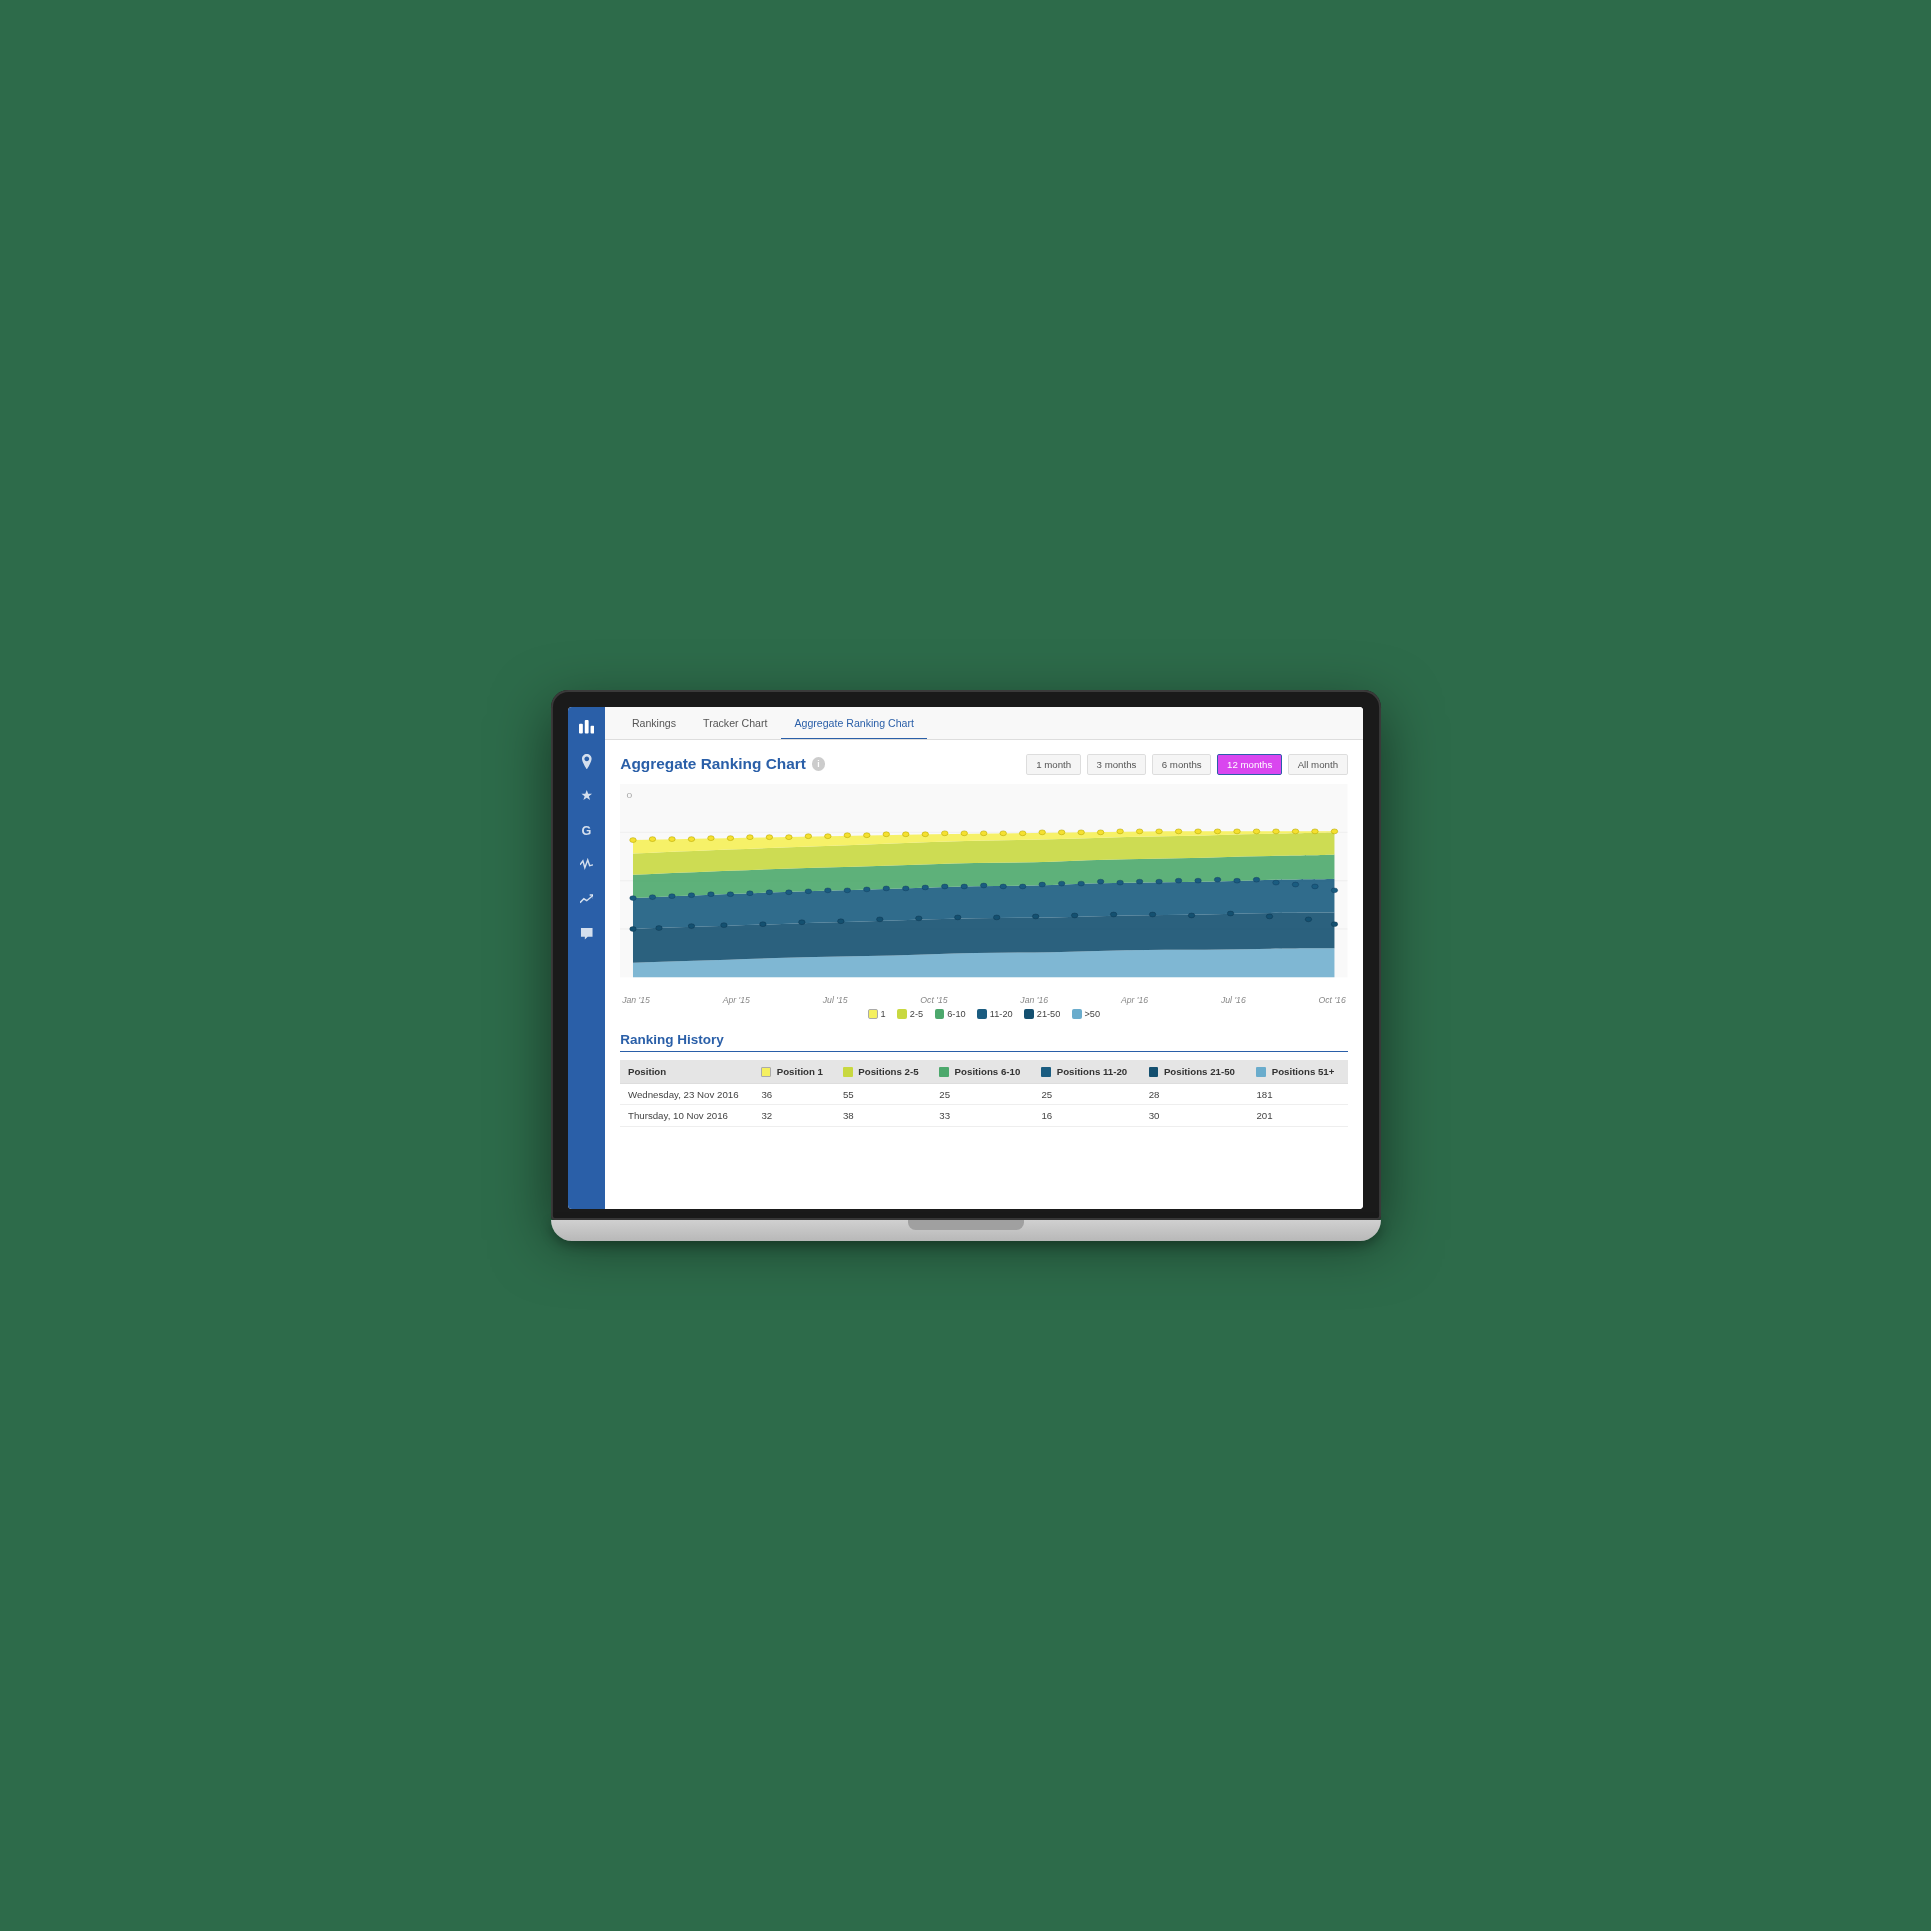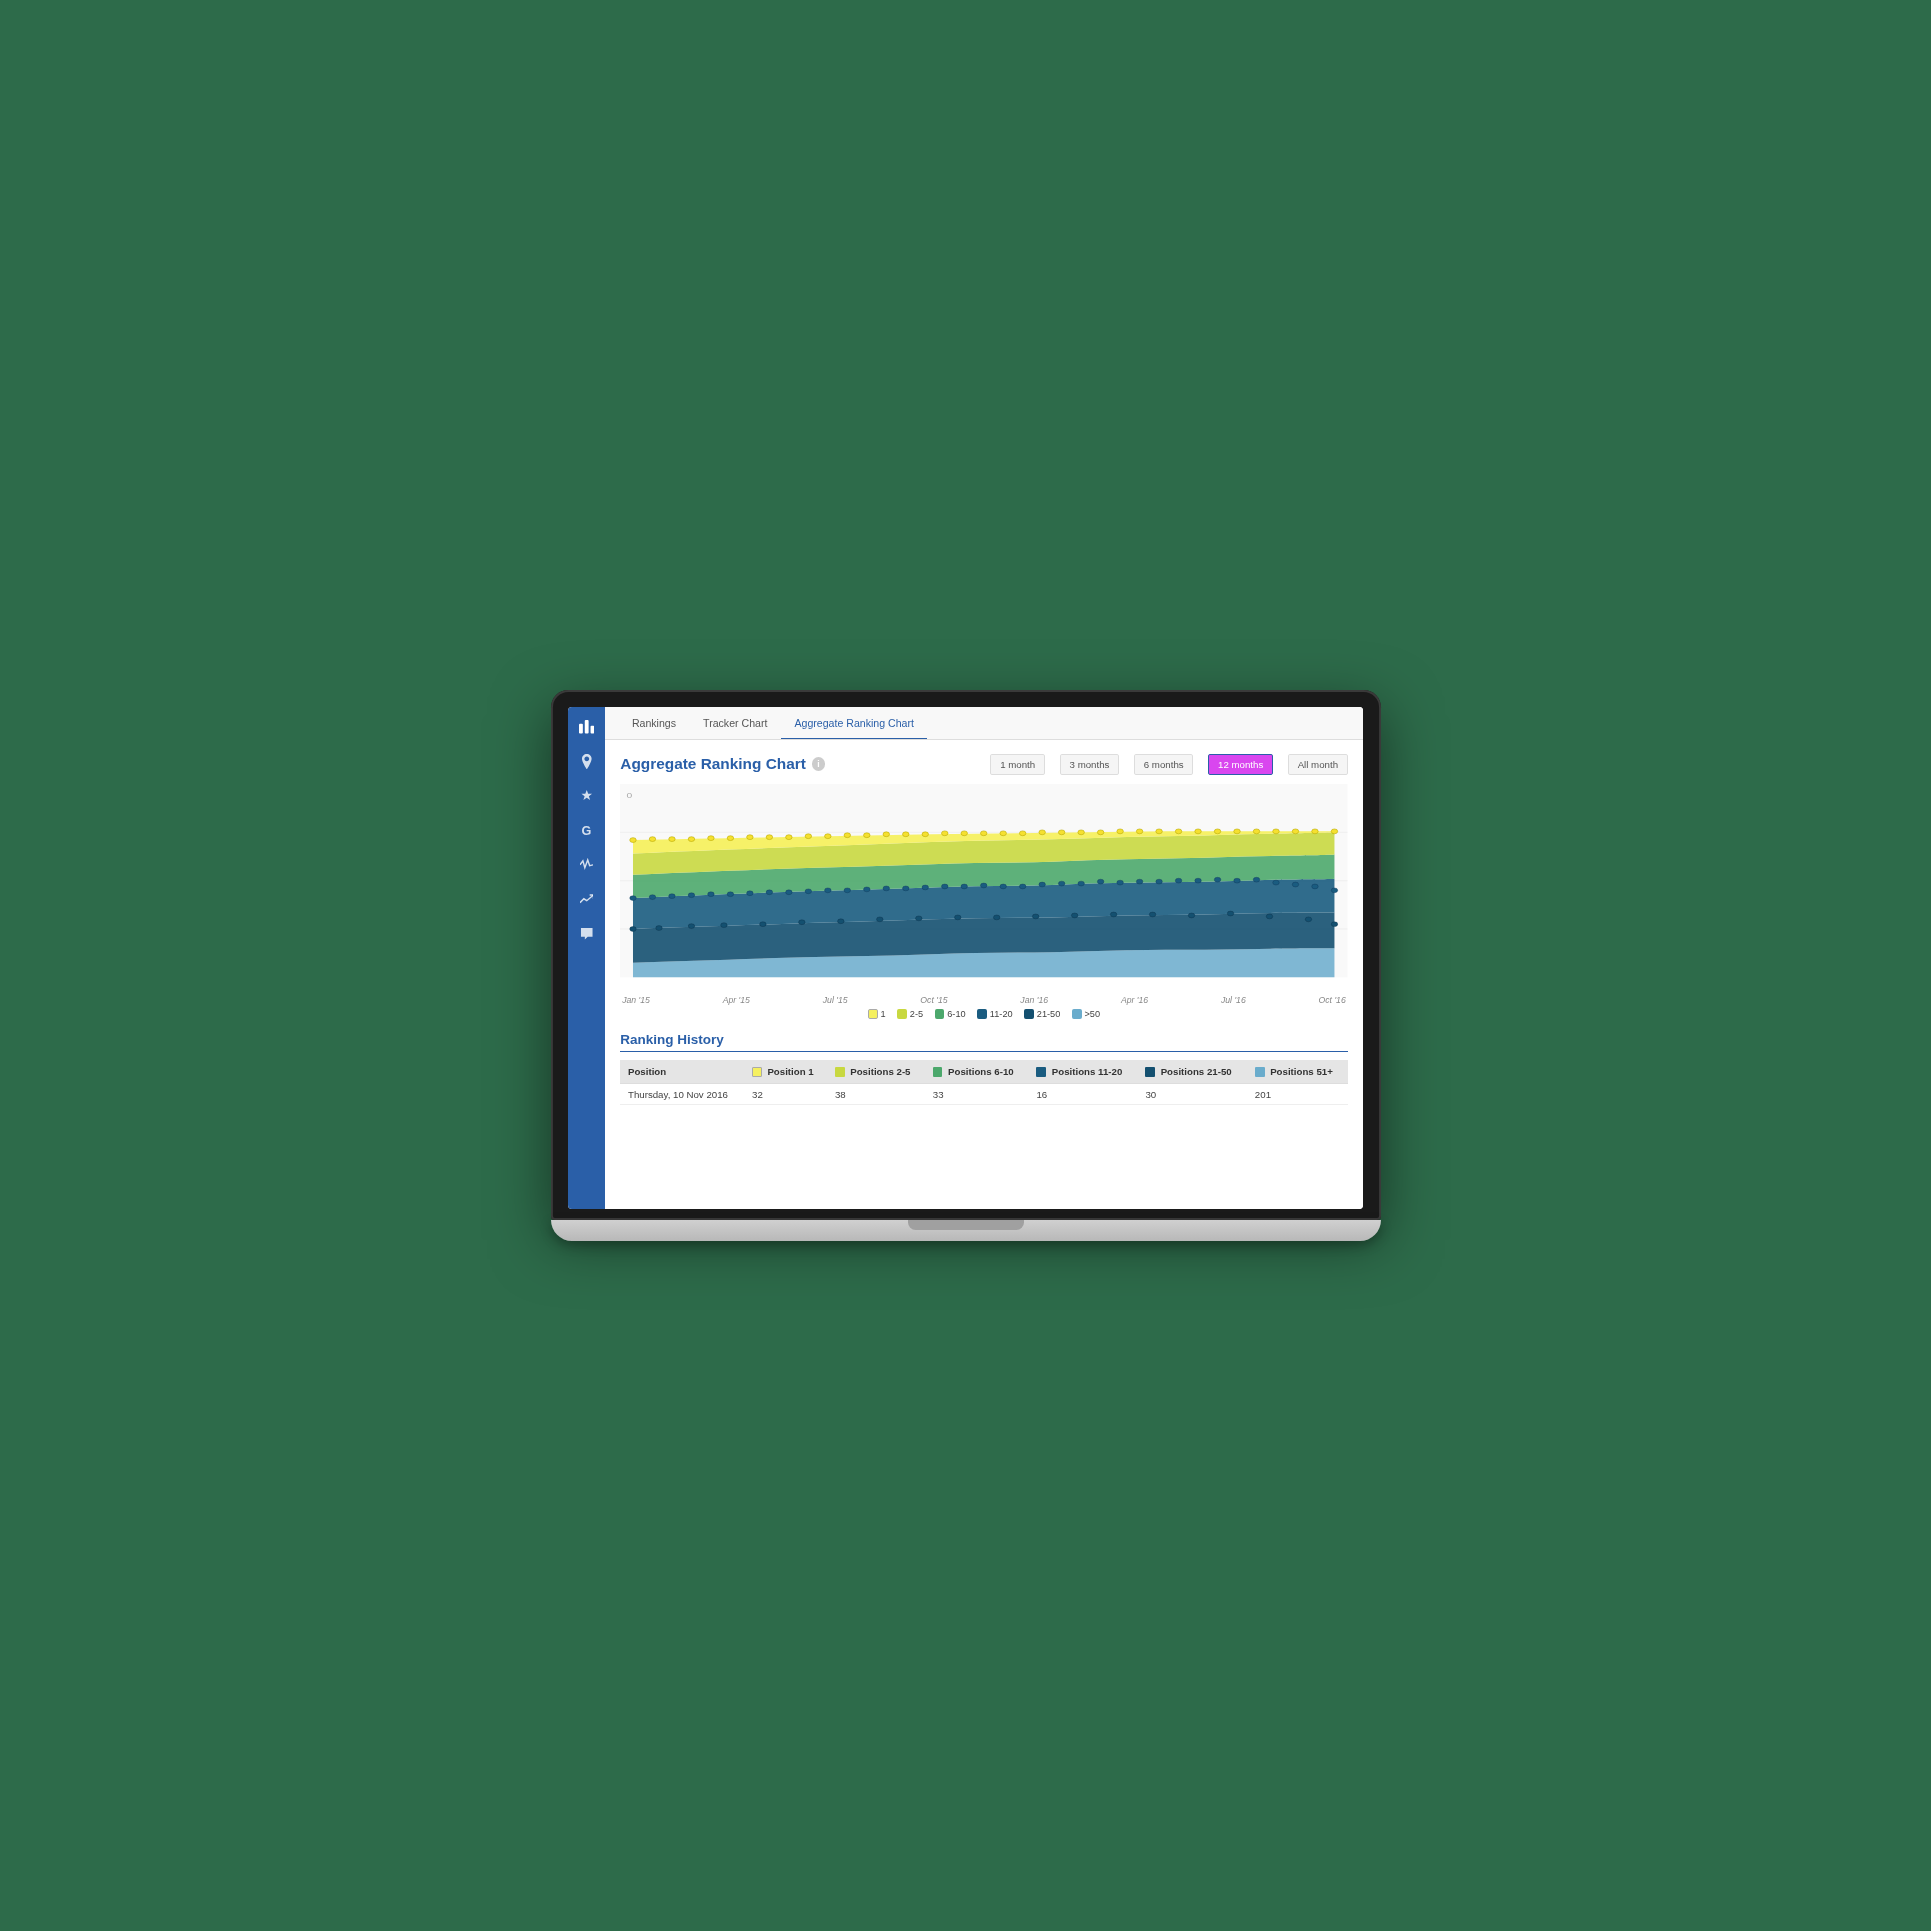--- a/index.html
+++ b/index.html
@@ -134,21 +134,21 @@
       color: #fff;
       font-size: 8.7px;
       display: flex;
       align-items: center;
       justify-content: center;
       cursor: pointer;
     }
 
     .time-filters {
       display: flex;
-      gap: 15px;
+      gap: 6px;
     }
 
     .time-filter-btn {
       padding: 3.9px 8.7px;
       font-size: 9.7px;
       border: 1px solid #ddd;
       background: #f5f5f5;
       color: #555;
       cursor: pointer;
       border-radius: 1.9px;
@@ -505,20 +505,29 @@
                   <span class="col-header-dot" style="background:#145070;"></span>
                   <span>Positions 21-50</span>
                 </th>
                 <th>
                   <span class="col-header-dot" style="background:#6aaccc;"></span>
                   <span>Positions 51+</span>
                 </th>
               </tr>
             </thead>
             <tbody id="ranking-tbody">
+            <tr>
+                  <td>Wednesday, 23 Nov 2016</td>
+                  <td>36</td>
+                  <td>55</td>
+                  <td>25</td>
+                  <td>25</td>
+                  <td>28</td>
+                  <td>181</td>
+                </tr>
                 <tr>
                   <td>Thursday, 10 Nov 2016</td>
                   <td>32</td>
                   <td>38</td>
                   <td>33</td>
                   <td>16</td>
                   <td>30</td>
                   <td>201</td>
                 </tr>
               </tbody>

